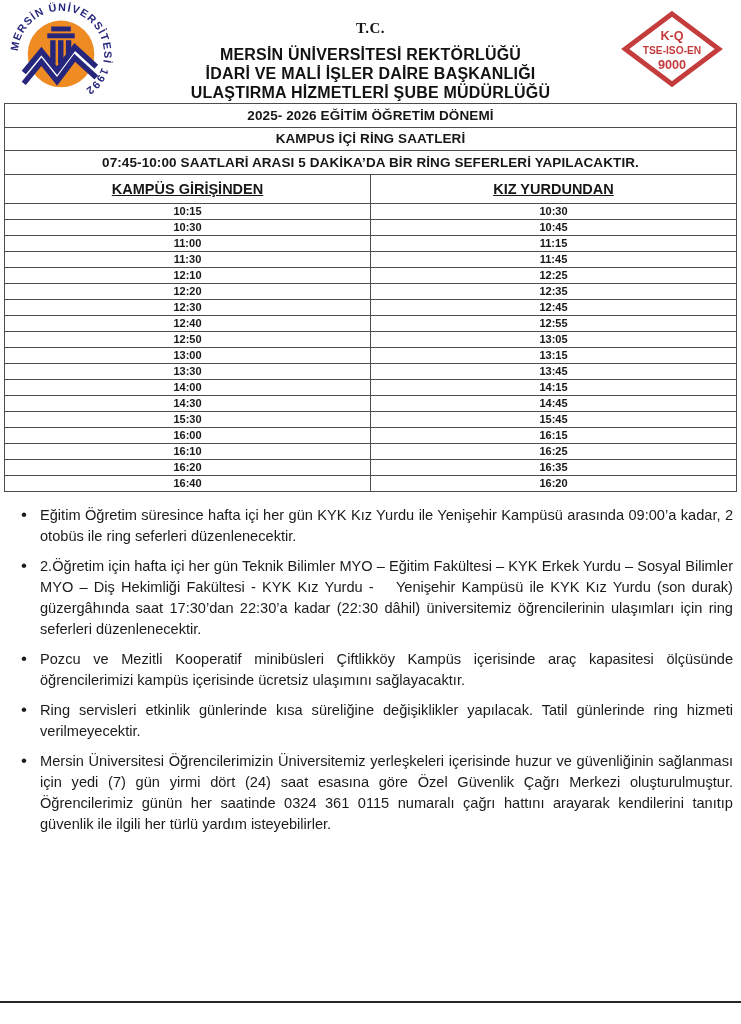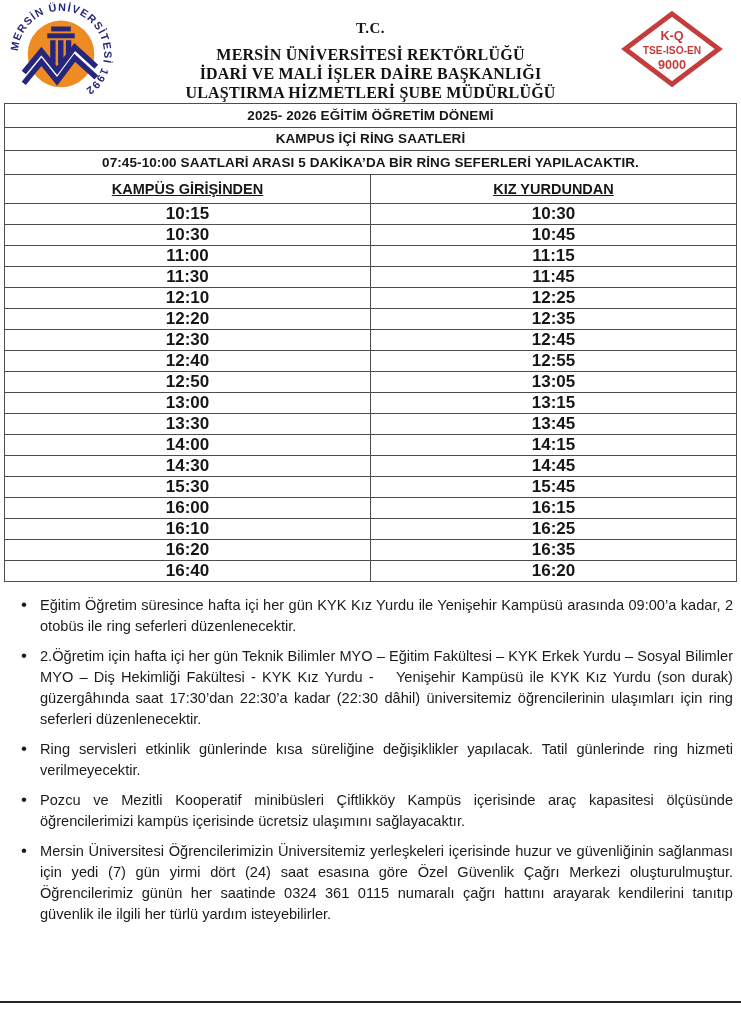--- a/index.html
+++ b/index.html
@@ -9,38 +9,38 @@
     font-family:"Liberation Sans", sans-serif; color:#141414;
   }
   
   .hdr { position:relative; height:101px; }
   .tc {
     text-align:center; font-family:"Liberation Serif", serif;
     font-weight:bold; font-size:15px; padding-top:20px; letter-spacing:0.5px;
   }
   .hlines {
     text-align:center; margin-top:8px;
-    font-family:Liberation Serif, serif; font-weight:bold;
+    font-family:Liberation Sans, sans-serif; font-weight:bold;
     font-size:16px; line-height:19px; letter-spacing:0.2px; color:#121212;
   }
   .logo-uni { position:absolute; left:8px; top:2px; width:106px; height:98px; }
   .logo-tse { position:absolute; right:18px; top:10px; width:102px; height:78px; }
   
   table.sched {
     border-collapse:collapse; width:733px; margin:2px auto 0;
     table-layout:fixed; text-align:center;padding-left:12px;
   }
   .sched td {
     border:1.6px solid #4d4d4d; vertical-align:middle;
     font-weight:bold; color:#161616;
   }
   .sched tr.title td { height:23.5px; font-size:13.5px; letter-spacing:0.1px; }
   .sched tr.cols  td { height:29px;  font-size:14.5px; }
   .sched tr.cols span { text-decoration:underline;text-align:center; }
-  .sched tr.trow  td { height:16px; font-size:17px; }
+  .sched tr.trow  td { height:16px; font-size:11px; }
   
   .notes { margin:13px 8px 0 12px; list-style:none; }
   .notes li {
     position:relative; padding-left:28px; text-align:justify;
     font-size:14.6px; line-height:21px; margin-bottom:9px; color:#1b1b1b;
   }
   .notes li::before {
     content:"\2022"; position:absolute; left:9px; top:-1px; font-size:17px;
   }
   .notes .b { font-weight:normal;margin-left:16px; }
@@ -180,18 +180,18 @@
       <tr class="trow">
         <td>16:40</td>
         <td>16:20</td>
       </tr>
     </tbody>
 </table>
 
 <ul class="notes">
     <li><span>Eğitim Öğretim süresince hafta içi her gün KYK Kız Yurdu ile Yenişehir Kampüsü arasında 09:00’a kadar, 2 otobüs ile ring seferleri düzenlenecektir.</span></li>
     <li><span>2.Öğretim için hafta içi her gün Teknik Bilimler MYO – Eğitim Fakültesi – KYK Erkek Yurdu – Sosyal Bilimler MYO – Diş Hekimliği Fakültesi - KYK Kız Yurdu - </span><span class="b">Yenişehir Kampüsü ile KYK Kız Yurdu</span><span> (son durak) güzergâhında saat 17:30’dan 22:30’a kadar (22:30 dâhil) üniversitemiz öğrencilerinin ulaşımları için ring seferleri düzenlenecektir.</span></li>
+    <li><span>Pozcu ve Mezitli Kooperatif minibüsleri Çiftlikköy Kampüs içerisinde araç kapasitesi ölçüsünde öğrencilerimizi kampüs içerisinde ücretsiz ulaşımını sağlayacaktır.</span></li>
     <li><span>Ring servisleri etkinlik günlerinde kısa süreliğine değişiklikler yapılacak. Tatil günlerinde ring hizmeti verilmeyecektir.</span></li>
-    <li><span>Pozcu ve Mezitli Kooperatif minibüsleri Çiftlikköy Kampüs içerisinde araç kapasitesi ölçüsünde öğrencilerimizi kampüs içerisinde ücretsiz ulaşımını sağlayacaktır.</span></li>
     <li><span>Mersin Üniversitesi Öğrencilerimizin Üniversitemiz yerleşkeleri içerisinde huzur ve güvenliğinin sağlanması için yedi (7) gün yirmi dört (24) saat esasına göre Özel Güvenlik Çağrı Merkezi oluşturulmuştur. Öğrencilerimiz günün her saatinde 0324 361 0115 numaralı çağrı hattını arayarak kendilerini tanıtıp güvenlik ile ilgili her türlü yardım isteyebilirler.</span></li>
   </ul>
 
 <div class="rule"></div>
 
 </body></html>

